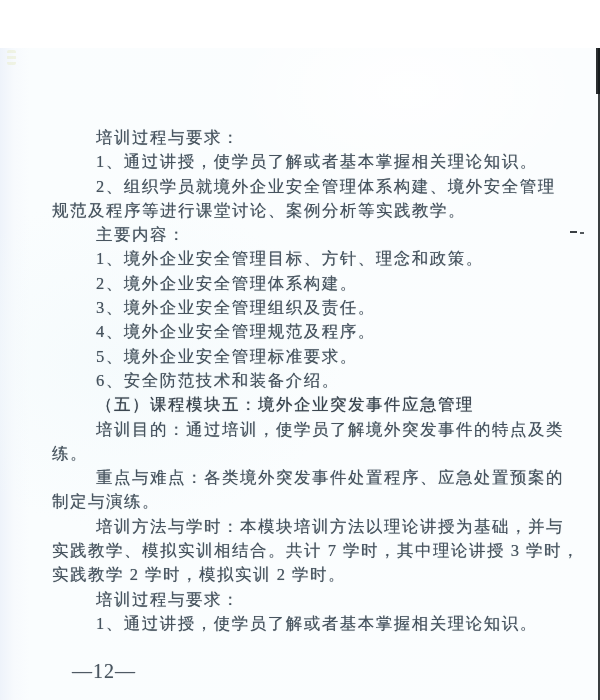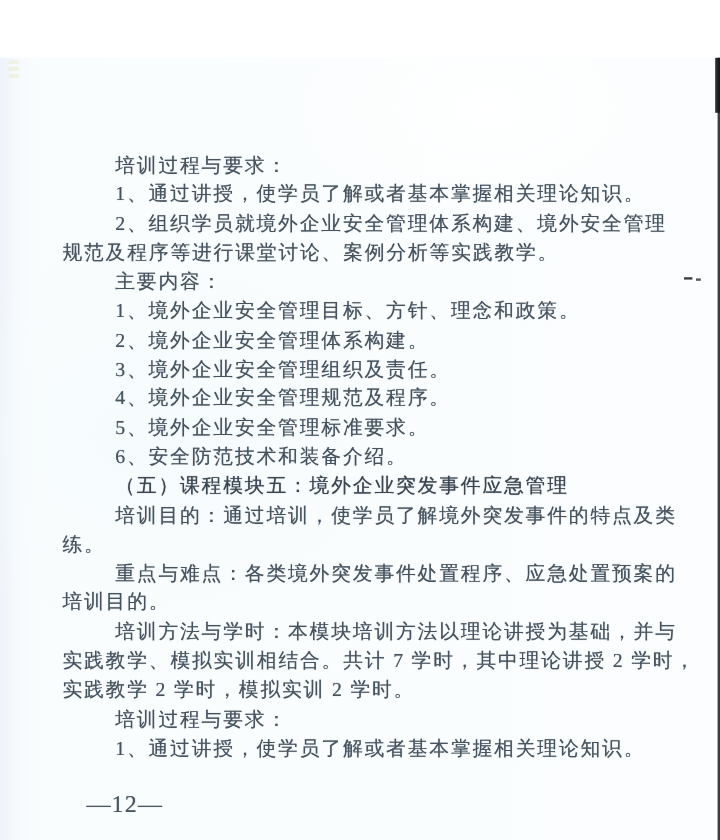--- a/index.html
+++ b/index.html
@@ -92,23 +92,23 @@
     <div class="line indent">1、境外企业安全管理目标、方针、理念和政策。</div>
     <div class="line indent">2、境外企业安全管理体系构建。</div>
     <div class="line indent">3、境外企业安全管理组织及责任。</div>
     <div class="line indent">4、境外企业安全管理规范及程序。</div>
     <div class="line indent">5、境外企业安全管理标准要求。</div>
     <div class="line indent">6、安全防范技术和装备介绍。</div>
     <div class="line indent bold">（五）课程模块五：境外企业突发事件应急管理</div>
     <div class="line indent">培训目的：通过培训，使学员了解境外突发事件的特点及类</div>
     <div class="line">练。</div>
     <div class="line indent">重点与难点：各类境外突发事件处置程序、应急处置预案的</div>
-    <div class="line">培训目的。</div>
+    <div class="line">制定与演练。</div>
     <div class="line indent">培训方法与学时：本模块培训方法以理论讲授为基础，并与</div>
-    <div class="line">实践教学、模拟实训相结合。共计 7 学时，其中理论讲授 2 学时，</div>
+    <div class="line">实践教学、模拟实训相结合。共计 7 学时，其中理论讲授 3 学时，</div>
     <div class="line">实践教学 2 学时，模拟实训 2 学时。</div>
     <div class="line indent">培训过程与要求：</div>
     <div class="line indent">1、通过讲授，使学员了解或者基本掌握相关理论知识。</div>
   </div>
 
   <div class="page-number">—12—</div>
 
   <div class="mark-topleft"></div>
   <div class="mark-right"></div>
   <div class="edge-right"></div>

